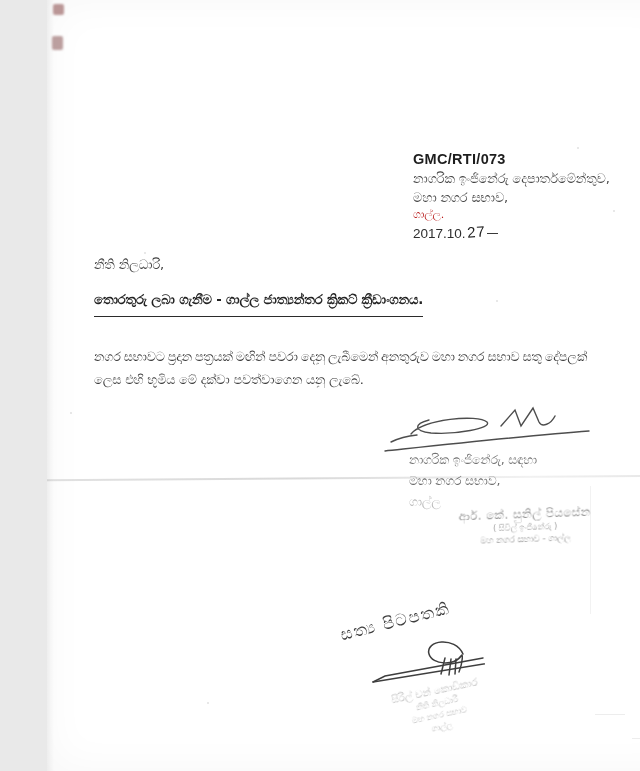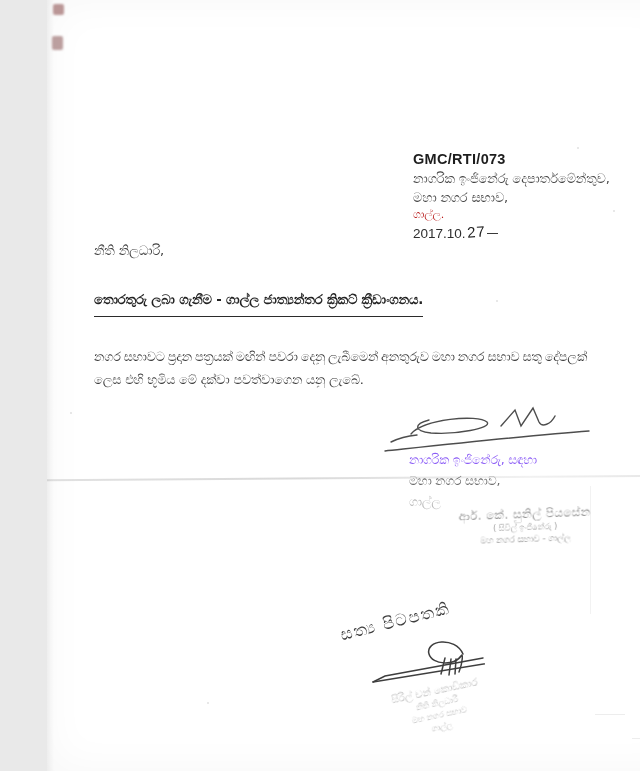--- a/index.html
+++ b/index.html
@@ -17,29 +17,29 @@
   .edge-shade{left:0;top:0;width:7px;height:771px;background:linear-gradient(to right,rgba(0,0,0,.05),rgba(0,0,0,0));}
   
   .ref{left:366px;top:151px;font-size:14.5px;font-weight:700;color:#1d1d1d;letter-spacing:.3px;}
   .addr1{left:366px;top:171px;font-size:13px;color:#454545;}
   .addr2{left:366px;top:190px;font-size:13px;color:#454545;}
   .addr3{left:366px;top:208px;font-size:11px;color:#b91c1c;}
   .date{left:366px;top:224px;font-size:13.5px;color:#2f2f2f;}
   .hand-day{display:inline-block;font-size:15px;letter-spacing:1px;transform:rotate(-4deg);position:relative;top:-1px;color:#242424;margin-left:1px;}
   .hand-strike{display:inline-block;width:11px;height:1.4px;background:#3a3a3a;position:relative;top:-4px;margin-left:2px;}
   
-  .salutation{left:47px;top:243px;font-size:13px;color:#3c3c3c;}
+  .salutation{left:47px;top:257px;font-size:13px;color:#3c3c3c;}
   .subject{left:47px;top:292px;font-size:13.2px;font-weight:700;color:#232323;
     border-bottom:1.6px solid #2b2b2b;padding-bottom:8px;max-width:392px;
     white-space:nowrap;overflow:hidden;}
   .bline{left:47px;width:556px;font-size:12.8px;color:#3a3a3a;white-space:nowrap;overflow:hidden;}
   .bl1{top:328px;} .bl2{top:350px;font-family:Liberation Serif, serif;} .bl3{top:372px;}
   
   .sig1{left:336px;top:404px;width:208px;height:52px;}
-  .signed1{left:362px;top:452px;font-size:12.5px;color:#8b5cf6;white-space:nowrap;}
+  .signed1{left:362px;top:452px;font-size:12.5px;color:#737373;white-space:nowrap;}
   .signed2{left:362px;top:473px;font-size:12.5px;color:#6b6b6b;white-space:nowrap;}
   .signed3{left:362px;top:494px;font-size:12.5px;color:#8c8c8c;opacity:.6;white-space:nowrap;}
   
   .fold-h{left:-5px;top:477px;width:650px;height:2px;transform:rotate(-0.4deg);
     background:linear-gradient(to right,rgba(90,90,90,.18),rgba(120,120,120,.28) 40%,rgba(120,120,120,.10) 75%,rgba(120,120,120,.20));}
   .crease-v{left:543px;top:486px;width:1px;height:128px;background:rgba(0,0,0,.05);}
   .crease-v2{left:597px;top:520px;width:1px;height:80px;background:rgba(0,0,0,.04);}
   
   .stamp1{left:404px;top:507px;width:148px;text-align:center;color:#8e8e8e;transform:rotate(-2deg);filter:blur(.4px);}
   .stamp1-name{font-size:12px;letter-spacing:.4px;white-space:nowrap;}

